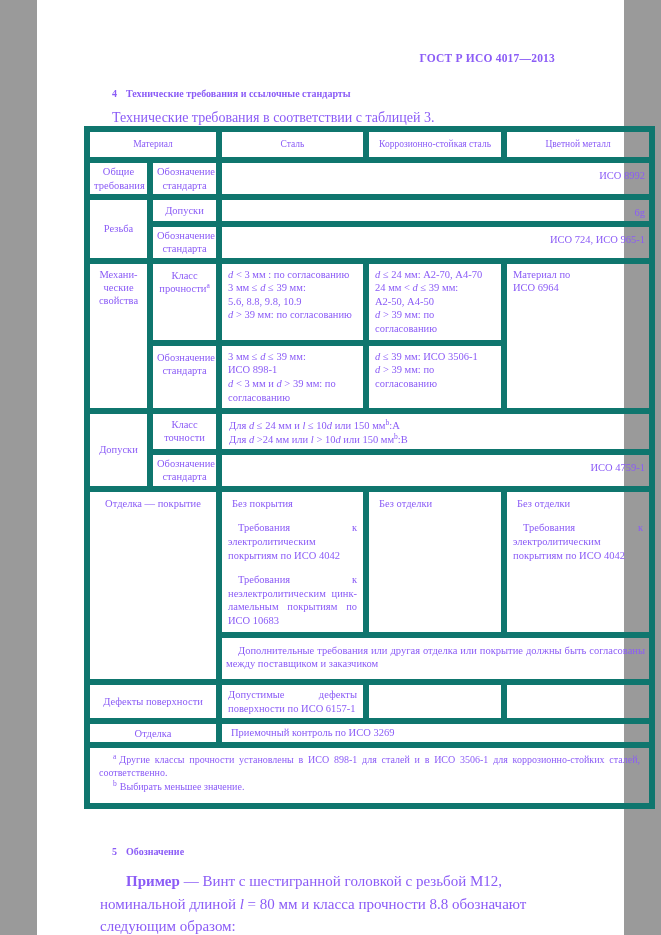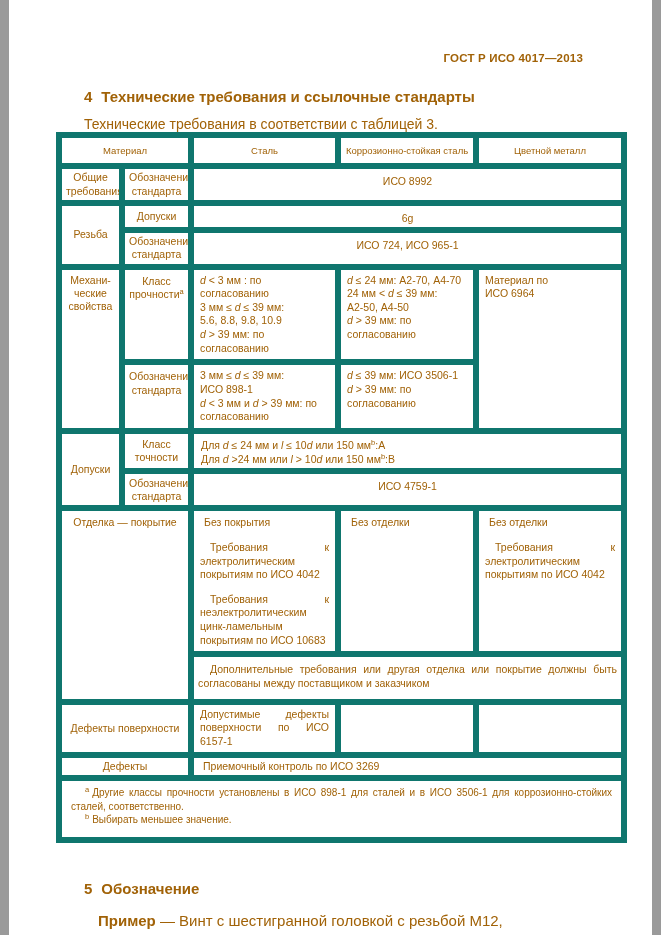--- a/index.html
+++ b/index.html
@@ -1,34 +1,34 @@
 <!DOCTYPE html>
 <html><head>
 <meta charset="utf-8">
 <style>
   html,body{margin:0;padding:0;background:#9a9a9a;}
   .page{
-    width:643px;height:935px;margin:0 auto;background:#ffffff;
-    font-family:Liberation Sans, sans-serif;color:#a16207;
+    width:587px;height:935px;margin:0 auto;background:#ffffff;
+    font-family:Liberation Serif, serif;color:#8b5cf6;
     box-sizing:border-box;padding:52px 47px 0 47px;position:relative;
   }
   .doc-header{text-align:right;font-weight:bold;font-size:11.5px;padding-right:22px;letter-spacing:.2px;}
-  .sec{font-size:15px;font-weight:bold;margin:24px 0 0 28px;}
+  .sec{font-size:10px;font-weight:bold;margin:24px 0 0 28px;}
   .sec .sec-num{margin-right:9px;}
   .intro{font-size:14px;margin:11px 0 0;text-indent:28px;}
   .caption{font-size:10.5px;margin:17px 0 5px;}
   .cap-spaced{letter-spacing:3px;}
 
   table.gost{border-collapse:collapse;table-layout:fixed;width:567px;font-size:10.5px;border:2px solid #2b2b2b;line-height:1.3;}
   table.gost td,table.gost th{border:6px solid #0f766e;padding:2px 4px;vertical-align:middle;overflow:hidden;}
   table.gost th{font-weight:normal;font-size:9.5px;text-align:center;border-bottom:3px double #2b2b2b;padding:7px 2px;line-height:1.2;}
   .dbl{border-left:3px double #2b2b2b !important;}
   .lbl{text-align:center;font-size:10.5px;line-height:1.25;}
   .vt{vertical-align:top !important;padding-top:5px !important;}
-  .val{text-align:center;vertical-align:top !important;padding-top:6px !important;}
+  .val{text-align:right;vertical-align:top !important;padding-top:6px !important;}
   .pre{white-space:pre-line;vertical-align:top !important;padding:4px 6px !important;}
   .just{text-align:justify;}
   .para{text-indent:10px;text-align:justify;margin:0 0 11px;}
   .para:last-child{margin-bottom:0;}
   .note-cell{vertical-align:top !important;padding:6px 4px 8px !important;}
   .note-txt{text-indent:12px;text-align:justify;}
   .fn-cell{padding:5px 9px 10px !important;font-size:10px;line-height:1.35;}
   .fn{text-indent:14px;text-align:justify;}
   .fn sup{margin-right:3px;}
   sup{font-size:7.5px;vertical-align:super;line-height:0;}
@@ -141,21 +141,21 @@
     </tr>
 
     <tr style="height:37px">
       <td class="lbl" colspan="2">Дефекты поверхности</td>
       <td class="dbl just" style="padding:3px 6px">Допустимые дефекты поверхности по ИСО 6157-1</td>
       <td></td>
       <td></td>
     </tr>
 
     <tr style="height:23px">
-      <td class="lbl" colspan="2">Дефекты</td>
+      <td class="lbl" colspan="2">Отделка</td>
       <td class="dbl" colspan="3" style="padding-left:9px">Приемочный контроль по ИСО 3269</td>
     </tr>
 
     <tr>
       <td class="fn-cell" colspan="5">
         <div class="fn"><sup>a</sup><span>Другие классы прочности установлены в ИСО 898-1 для сталей и в ИСО 3506-1 для коррозионно-стойких сталей, соответственно.</span></div>
         <div class="fn"><sup>b</sup><span>Выбирать меньшее значение.</span></div>
       </td>
     </tr>
   </tbody>

